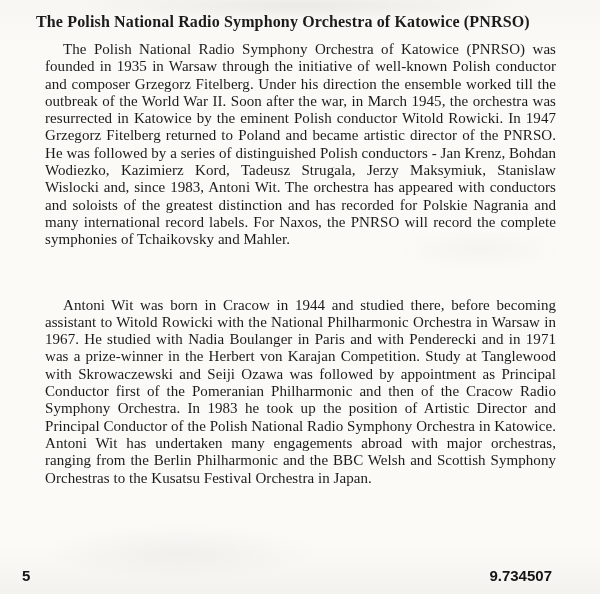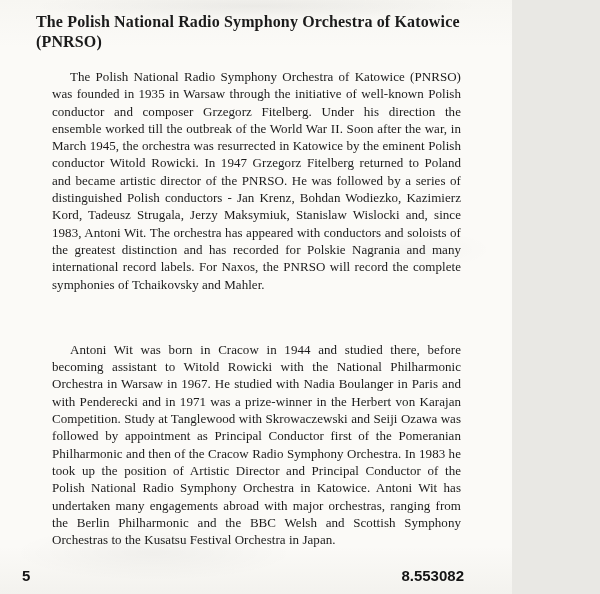--- a/index.html
+++ b/index.html
@@ -7,42 +7,42 @@
     padding: 0;
   }
   body {
     width: 600px;
     height: 594px;
     overflow: hidden;
     background: #e9e8e4;
   }
   .page {
     position: relative;
-    width: 512px;
+    width: 600px;
     height: 594px;
     box-sizing: border-box;
     padding: 12px 35px 0 36px;
     background:
       radial-gradient(ellipse 120px 30px at 80% 42%, rgba(0,0,0,0.025), rgba(0,0,0,0) 70%),
       radial-gradient(ellipse 200px 40px at 30% 93%, rgba(0,0,0,0.04), rgba(0,0,0,0) 70%),
       radial-gradient(ellipse 300px 20px at 50% 1%, rgba(0,0,0,0.05), rgba(0,0,0,0) 75%),
       linear-gradient(180deg, #f7f6f2 0%, #fbfaf7 8%, #fbfaf7 92%, #f3f2ee 100%);
     color: #1b1b1b;
     font-family: "Liberation Serif", "DejaVu Serif", serif;
   }
   .section-heading {
     font-size: 16px;
     font-weight: bold;
     letter-spacing: 0.15px;
     margin: 0 0 7px 0;
     line-height: 20px;
   }
   .body-paragraph {
-    margin: 16px;
-    font-size: 13px;
+    margin: 9px;
+    font-size: 15px;
     line-height: 17.3px;
     text-align: justify;
     text-indent: 18px;
     letter-spacing: 0.05px;
   }
   .section-bio {
     margin-top: 48px;
   }
   .page-footer {
     position: absolute;
@@ -67,16 +67,16 @@
     <h1 class="section-heading">The Polish National Radio Symphony Orchestra of Katowice (PNRSO)</h1>
     <p class="body-paragraph">The Polish National Radio Symphony Orchestra of Katowice (PNRSO) was founded in 1935 in Warsaw through the initiative of well-known Polish conductor and composer Grzegorz Fitelberg.  Under his direction the ensemble worked till the outbreak of the World War II.  Soon after the war, in March 1945, the orchestra was resurrected in Katowice by the eminent Polish conductor Witold Rowicki.  In 1947 Grzegorz Fitelberg returned to Poland and became artistic director of the PNRSO. He was followed by a series of distinguished Polish conductors - Jan Krenz, Bohdan Wodiezko, Kazimierz Kord, Tadeusz Strugala, Jerzy Maksymiuk, Stanislaw Wislocki and, since 1983, Antoni Wit.  The orchestra has appeared with conductors and soloists of the greatest distinction and has recorded for Polskie Nagrania and many international record labels.  For Naxos, the PNRSO will record the complete symphonies of Tchaikovsky and Mahler.</p>
   </section>
 
   <section class="section-bio">
     <p class="body-paragraph">Antoni Wit was born in Cracow in 1944 and studied there, before becoming assistant to Witold Rowicki with the National Philharmonic Orchestra in Warsaw in 1967.  He studied with Nadia Boulanger in Paris and with Penderecki and in 1971 was a prize-winner in the Herbert von Karajan Competition.  Study at Tanglewood with Skrowaczewski and Seiji Ozawa was followed by appointment as Principal Conductor first of the Pomeranian Philharmonic and then of the Cracow Radio Symphony Orchestra.  In 1983 he took up the position of Artistic Director and Principal Conductor of the Polish National Radio Symphony Orchestra in Katowice. Antoni Wit has undertaken many engagements abroad with major orchestras, ranging from the Berlin Philharmonic and the BBC Welsh and Scottish Symphony Orchestras to the Kusatsu Festival Orchestra in Japan.</p>
   </section>
 
   <footer class="page-footer">
     <span>5</span>
-    <span>8.553082</span>
+    <span>9.734507</span>
   </footer>
 
 </div>
 
 </body></html>

